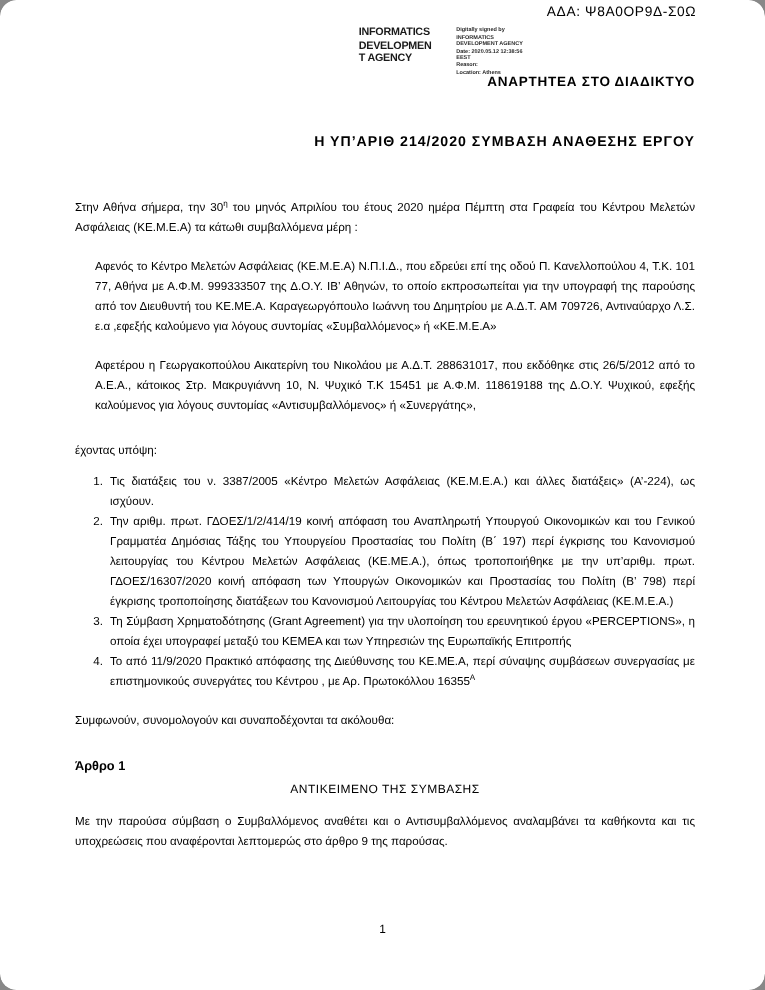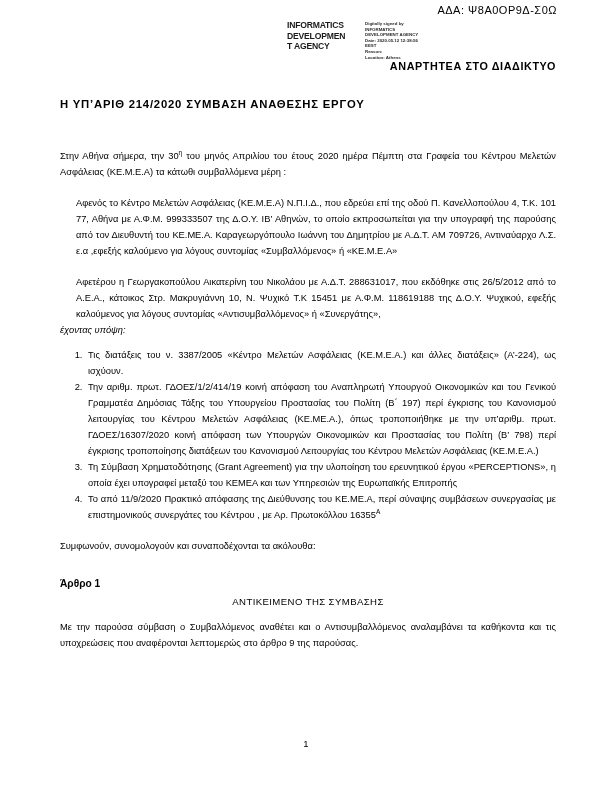--- a/index.html
+++ b/index.html
@@ -1,16 +1,16 @@
 <!DOCTYPE html>
 <html lang="el"><head>
 <meta charset="utf-8">
 <style>
   html, body { margin: 0; padding: 0; background: #888; }
-  * { box-sizing: border-box; }
+  * { box-sizing: border-box; border-radius: 13px; }
 
   .page {
     position: relative;
     width: 612px;
     height: 792px;
     margin: 0 auto;
     background: #ffffff;
     color: #000;
     font-family: "Liberation Sans", "DejaVu Sans", sans-serif;
     font-size: 9.3px;
@@ -60,33 +60,33 @@
     margin-top: 42px;
     text-align: right;
     font-weight: bold;
     font-size: 10.8px;
     letter-spacing: 0.6px;
     line-height: 14px;
   }
 
   
   .doc-title {
-    margin-top: 24px;
-    text-align: left;
+    margin-top: 34px;
+    text-align: right;
     font-weight: bold;
     font-size: 11.3px;
     letter-spacing: 0.8px;
     line-height: 15px;
   }
 
   
   p { margin: 0; text-align: justify; }
   .p-intro        { margin-top: 36px; }
   .p-party        { margin-top: 15px; margin-left: 16px; }
-  .p-having       { text-align: left; font-style: italic; }
+  .p-having       { margin-top: 20px; text-align: left; }
 
   sup { font-size: 6.5px; line-height: 0; vertical-align: super; }
 
   ol.considerations {
     margin: 9px 0 0 0;
     padding-left: 25px;
   }
   ol.considerations li {
     text-align: justify;
     padding-left: 3px;

